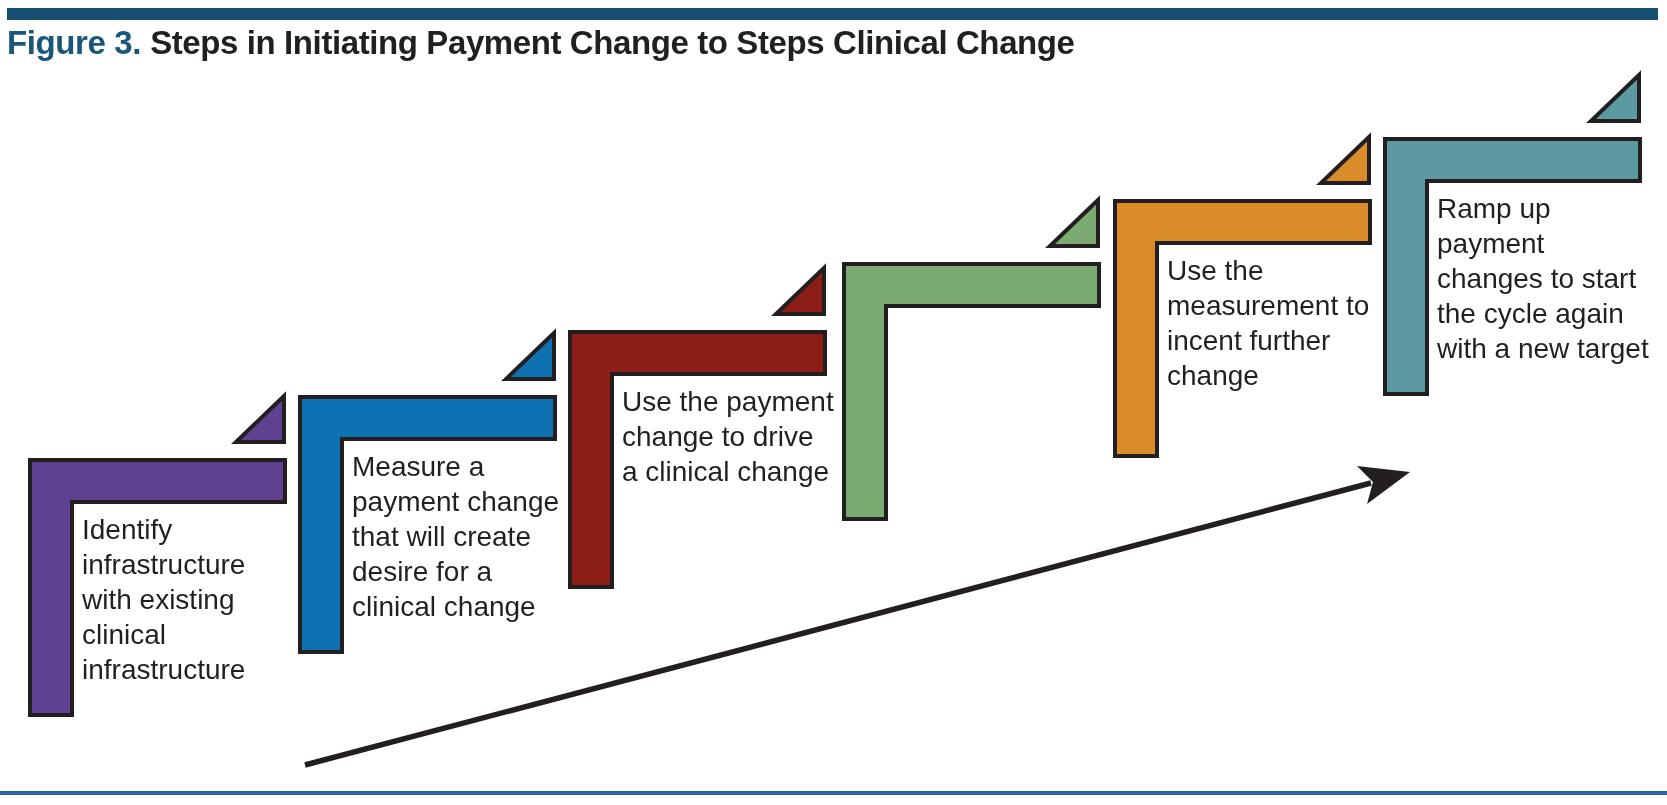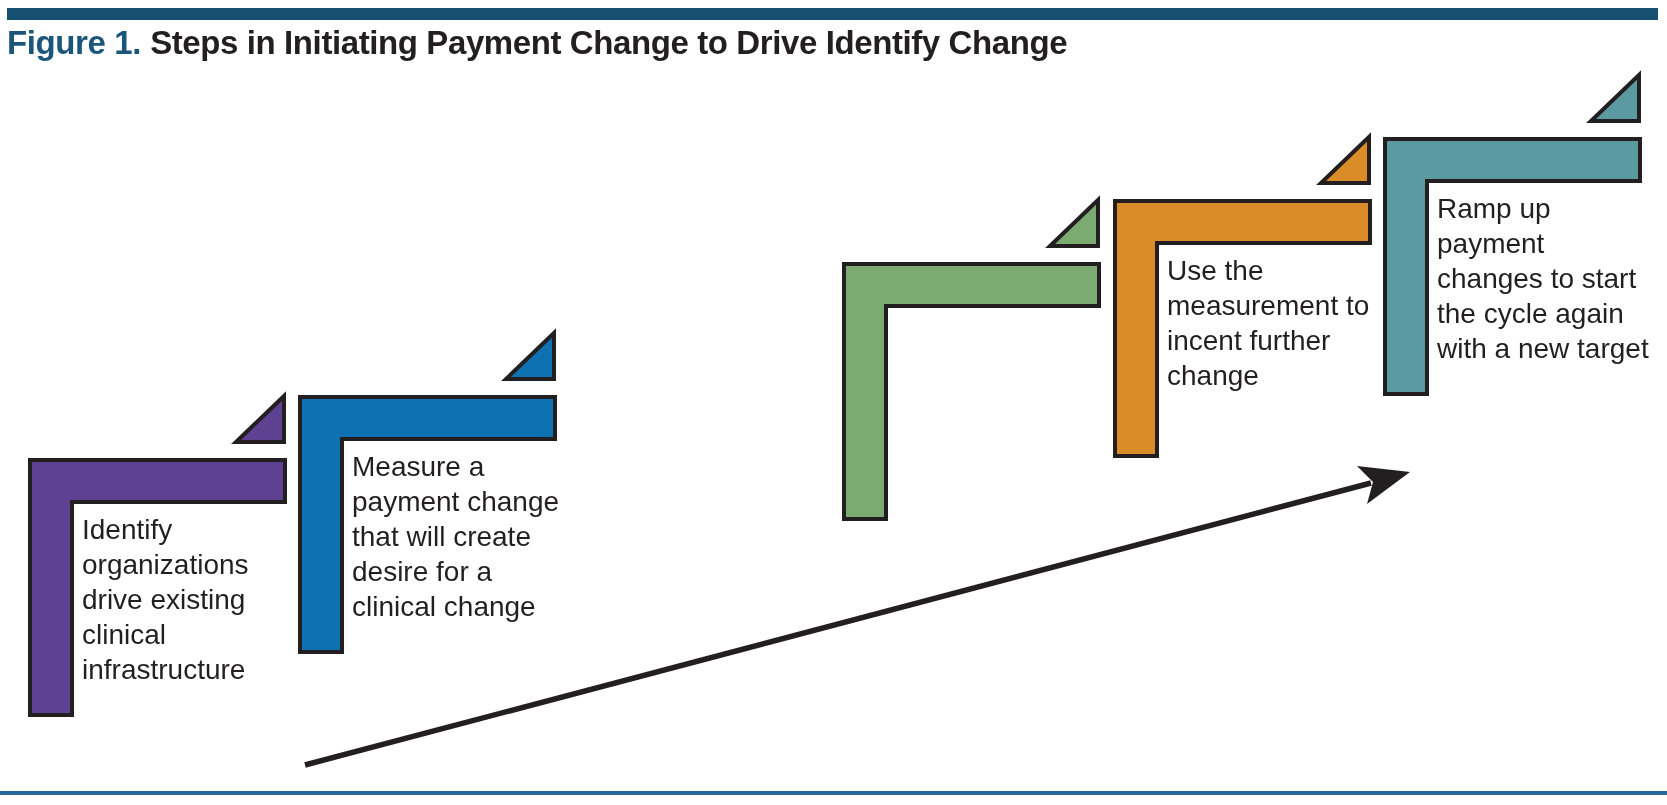--- a/index.html
+++ b/index.html
@@ -67,45 +67,54 @@
   }
 </style>
 </head>
 <body>
 
 <div class="page">
 
   <div class="accent-bar"></div>
 
   <h1 class="title" style="margin:0;">
-    <span class="fig-label">Figure 1.</span><span class="title-rest">Steps in Initiating Payment Change to Drive Identify Change</span>
+    <span class="fig-label">Figure 3.</span><span class="title-rest">Steps in Initiating Payment Change to Steps Clinical Change</span>
   </h1>
 
   <div class="diagram">
 
     <div class="step" style="left:28px;top:458px;">
       <svg class="tri" width="52" height="50" viewBox="0 0 52 50">
         <polygon points="2,48 50,48 50,2" fill="#5f4191"></polygon>
       </svg>
       <svg class="lshape" width="259" height="259" viewBox="0 0 259 259">
         <polygon points="2,2 257,2 257,44 44,44 44,257 2,257" fill="#5f4191"></polygon>
       </svg>
-      <div class="step-label">Identify organizations drive existing clinical infrastructure</div>
+      <div class="step-label">Identify infrastructure with existing clinical infrastructure</div>
     </div>
 
     <div class="step" style="left:298px;top:395px;">
       <svg class="tri" width="52" height="50" viewBox="0 0 52 50">
         <polygon points="2,48 50,48 50,2" fill="#0e72b2"></polygon>
       </svg>
       <svg class="lshape" width="259" height="259" viewBox="0 0 259 259">
         <polygon points="2,2 257,2 257,44 44,44 44,257 2,257" fill="#0e72b2"></polygon>
       </svg>
       <div class="step-label">Measure a payment change that will create desire for a clinical change</div>
     </div>
 
+    <div class="step" style="left:568px;top:330px;">
+      <svg class="tri" width="52" height="50" viewBox="0 0 52 50">
+        <polygon points="2,48 50,48 50,2" fill="#8c1d17"></polygon>
+      </svg>
+      <svg class="lshape" width="259" height="259" viewBox="0 0 259 259">
+        <polygon points="2,2 257,2 257,44 44,44 44,257 2,257" fill="#8c1d17"></polygon>
+      </svg>
+      <div class="step-label">Use the payment change to drive a clinical change</div>
+    </div>
 
     <div class="step" style="left:842px;top:262px;">
       <svg class="tri" width="52" height="50" viewBox="0 0 52 50">
         <polygon points="2,48 50,48 50,2" fill="#7cab72"></polygon>
       </svg>
       <svg class="lshape" width="259" height="259" viewBox="0 0 259 259">
         <polygon points="2,2 257,2 257,44 44,44 44,257 2,257" fill="#7cab72"></polygon>
       </svg>
     </div>
 

